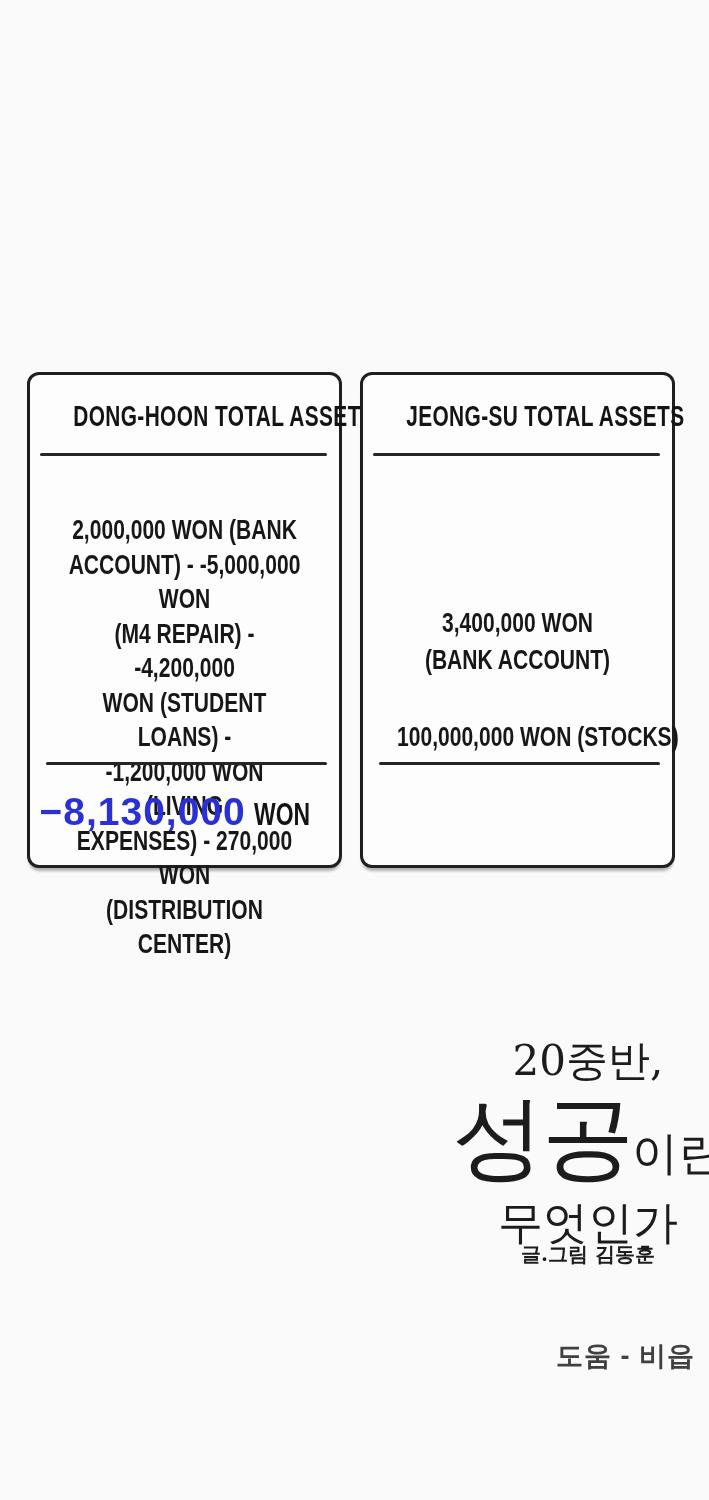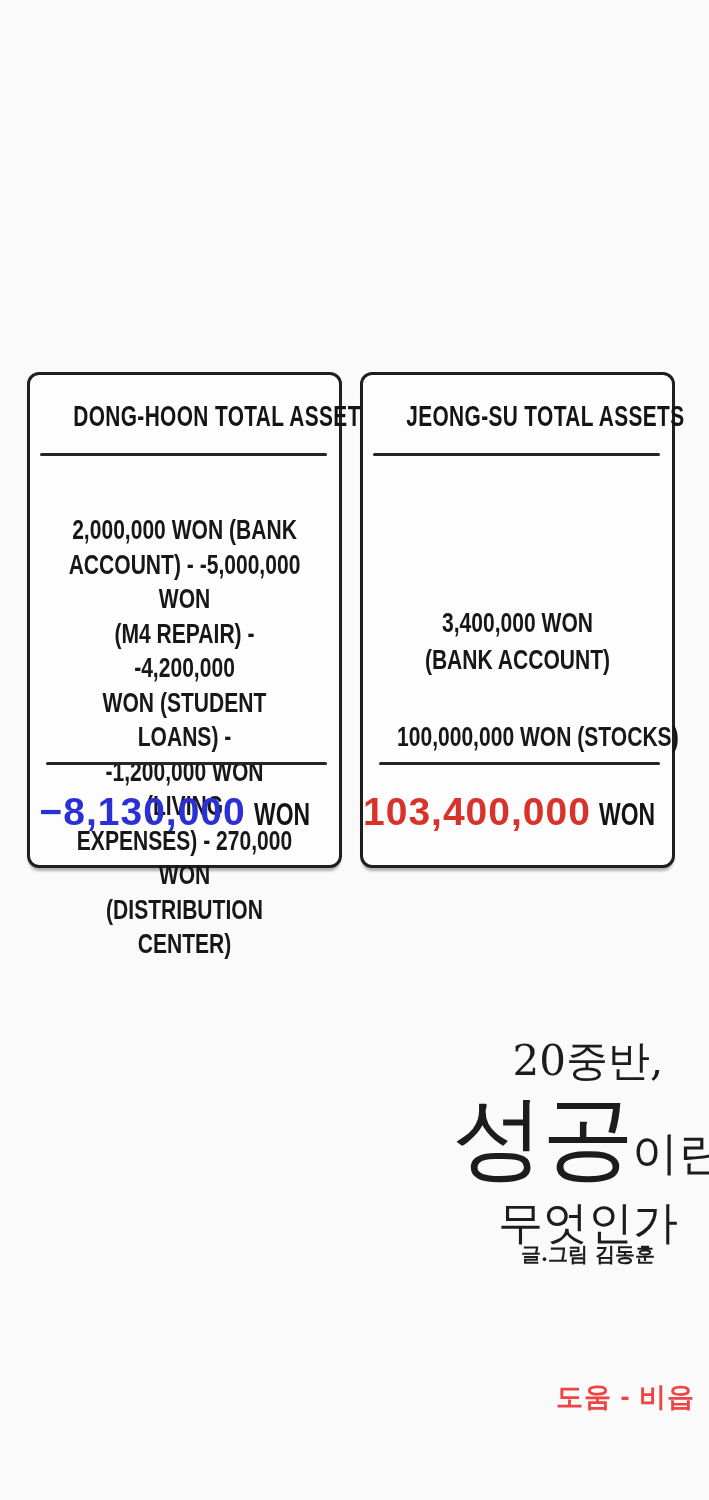--- a/index.html
+++ b/index.html
@@ -105,25 +105,25 @@
   .logo-line { position: absolute; left: 0; width: 100%; text-align: center; line-height: 1; }
   .logo-top     { top: 10px;  font-size: 42px; }
   .logo-main    { top: 62px;  font-size: 92px; letter-spacing: -2px; }
   .logo-main-suffix { font-size: 46px; letter-spacing: 0; }
   .logo-bottom  { top: 170px; font-size: 45px; }
   .logo-credit  { top: 214px; font-size: 20px; font-weight: bold; }
 
   
   .footer-credit {
     position: absolute;
-    top: 1379px;
+    top: 1338px;
     right: 14px;
     font-size: 27px;
     font-weight: bold;
-    color: #ef4444;
+    color: #404040;
     letter-spacing: 1px;
     text-align: right;
   }
 </style>
 </head>
 <body>
 
 <div class="card card-left">
   <div class="card-title">DONG-HOON TOTAL ASSETS</div>
   <div class="rule rule-title"></div>
@@ -140,23 +140,20 @@
   </div>
 </div>
 
 <div class="card card-right">
   <div class="card-title">JEONG-SU TOTAL ASSETS</div>
   <div class="rule rule-title"></div>
   <div class="card-body body-bank">3,400,000 WON
 (BANK ACCOUNT)</div>
   <div class="card-body body-stocks">100,000,000 WON (STOCKS)</div>
   <div class="rule rule-total"></div>
-  <div class="total-row">
-    <span class="total-value" style="color: rgb(216, 50, 43);">103,400,000</span><span class="total-unit">WON</span>
-  </div>
 </div>
 
 <div class="logo-block">
   <div class="logo-line logo-top">20중반,</div>
   <div class="logo-line logo-main"><span>성공</span><span class="logo-main-suffix">이란</span></div>
   <div class="logo-line logo-bottom">무엇인가</div>
   <div class="logo-line logo-credit">글.그림 김동훈</div>
 </div>
 
 <div class="footer-credit">도움 - 비읍</div>

